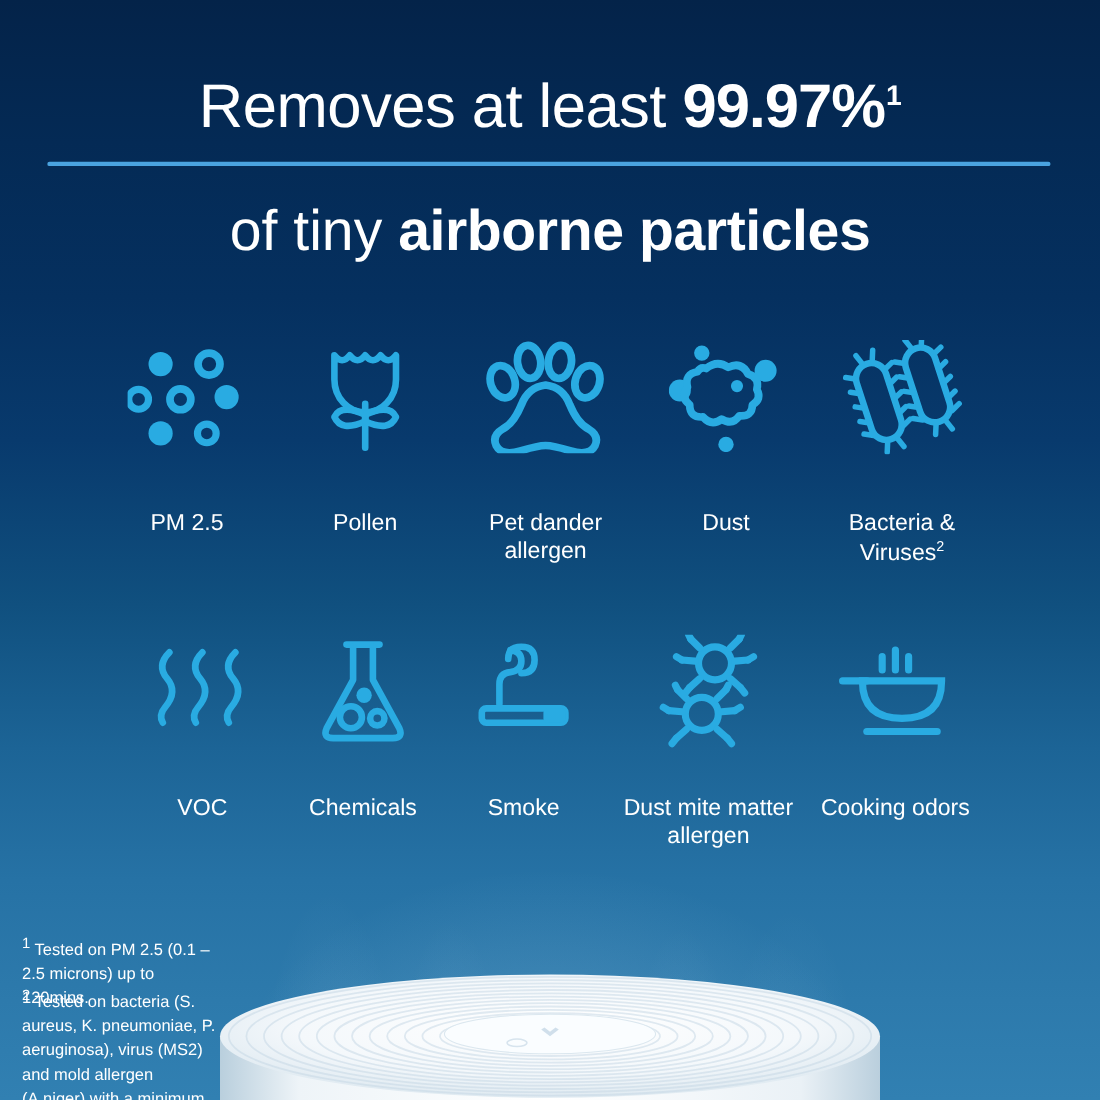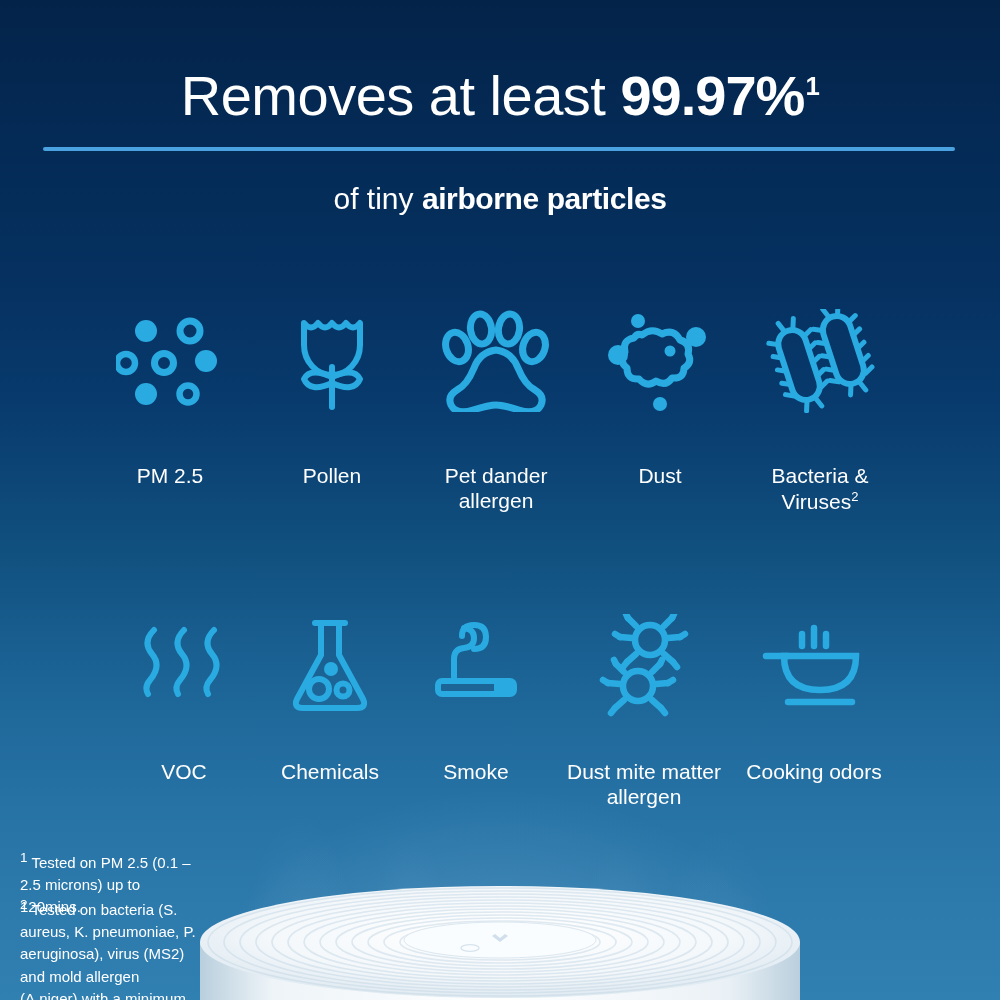--- a/index.html
+++ b/index.html
@@ -51,21 +51,21 @@
     font-weight:300;white-space:nowrap;margin-top:32px;
   }
   .headline .strong{font-weight:800;letter-spacing:-1px;}
   .headline sup{font-size:.46em;font-weight:800;vertical-align:super;margin-left:1px;}
   .divider{
     position:absolute;left:43px;top:147px;width:912px;height:4px;border-radius:2px;
     background:#4aa3e0;
   }
   .subhead{
     position:absolute;left:0;right:0;top:182px;text-align:center;
-    color:#ffffff;font-size:30px;line-height:1.1;font-weight:300;white-space:nowrap;
+    color:#ffffff;font-size:52px;line-height:1.1;font-weight:300;white-space:nowrap;
   }
   .subhead .strong{font-weight:800;letter-spacing:-.4px;}
 
   .grid{position:absolute;left:0;right:0;display:flex;justify-content:center;align-items:flex-start;}
   .cell{display:flex;flex-direction:column;align-items:center;}
   .iconwrap{display:flex;align-items:center;justify-content:center;}
   .cap{
     color:#ffffff;text-align:center;font-weight:400;line-height:1.18;
     font-size:21px;
   }
@@ -74,21 +74,21 @@
   
   #row1{top:306px;}
   #row1 .cell{width:150px;}
   #row1 .iconwrap{height:110px;}
   #row1 .cap{margin-top:48px;}
   #row1 .cell.c1{margin-right:12px;}
   #row1 .cell.c3{width:178px;}
   #row1 .cell.c5{width:170px;}
 
   
-  #row2{top:612px;}
+  #row2{top:575px;}
   #row2 .cell{width:146px;}
   #row2 .iconwrap{height:108px;}
   #row2 .cap{margin-top:40px;}
   #row2 .cell.c4{width:190px;}
   #row2 .cell.c5{width:158px;}
   #row2 .cell.c6{width:150px;}
 
   .foot{
     position:absolute;left:20px;width:176px;color:#ffffff;
     font-size:15px;line-height:1.48;font-weight:400;

